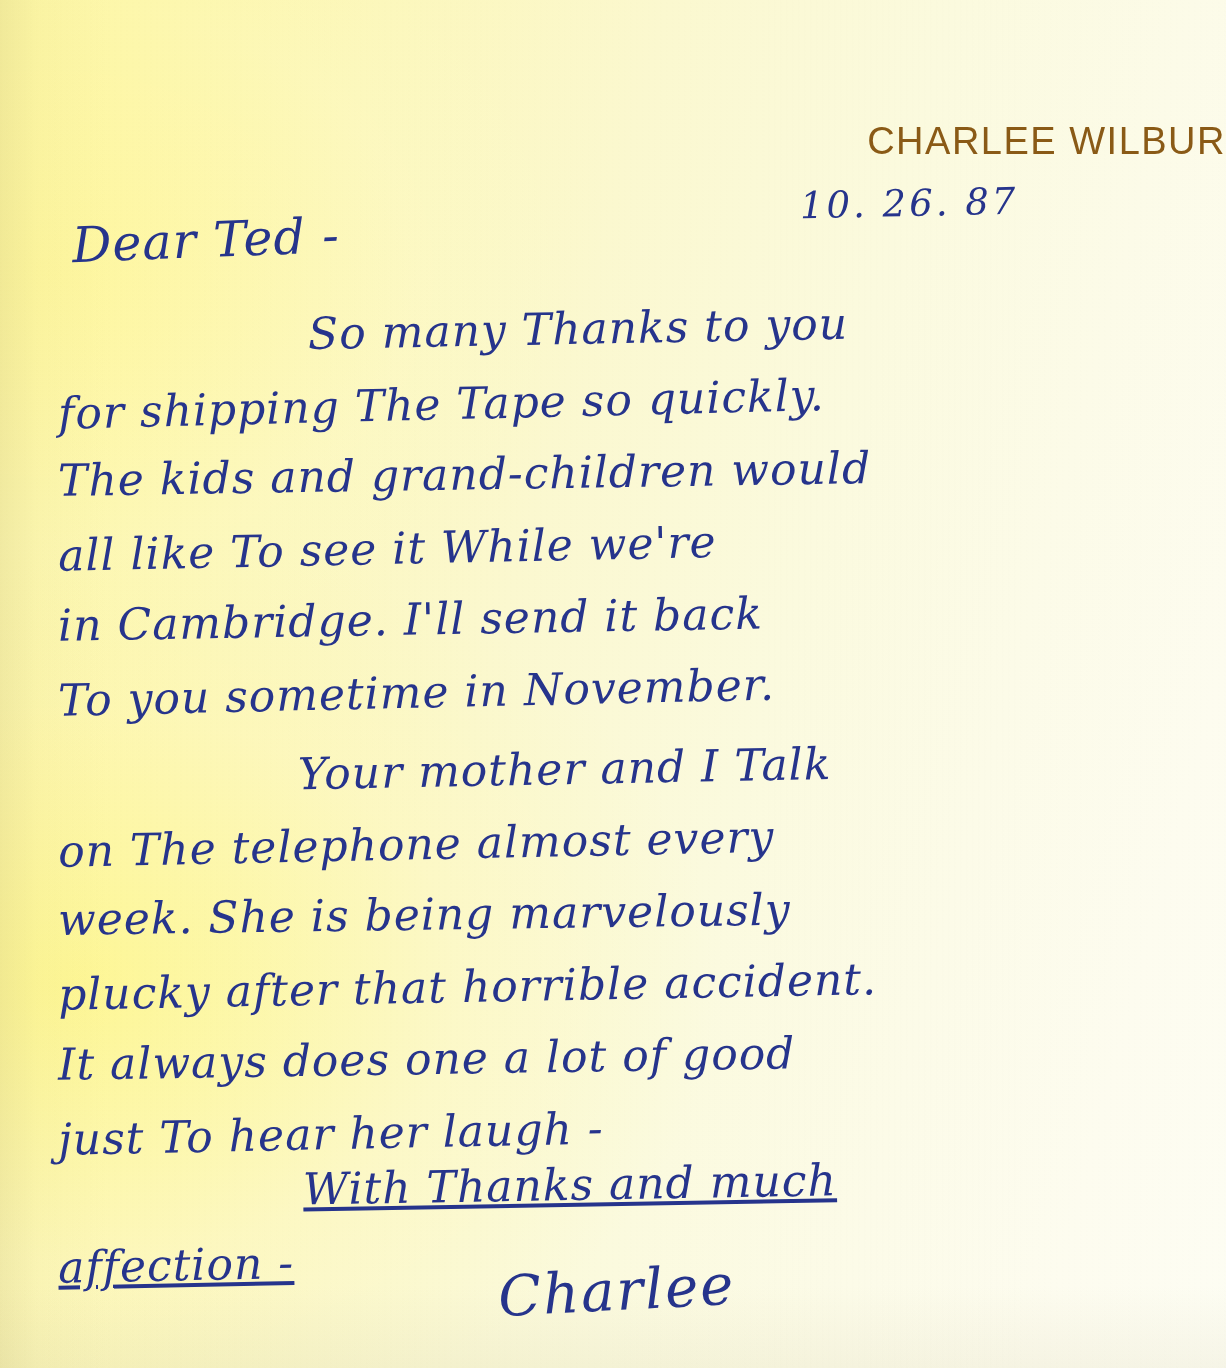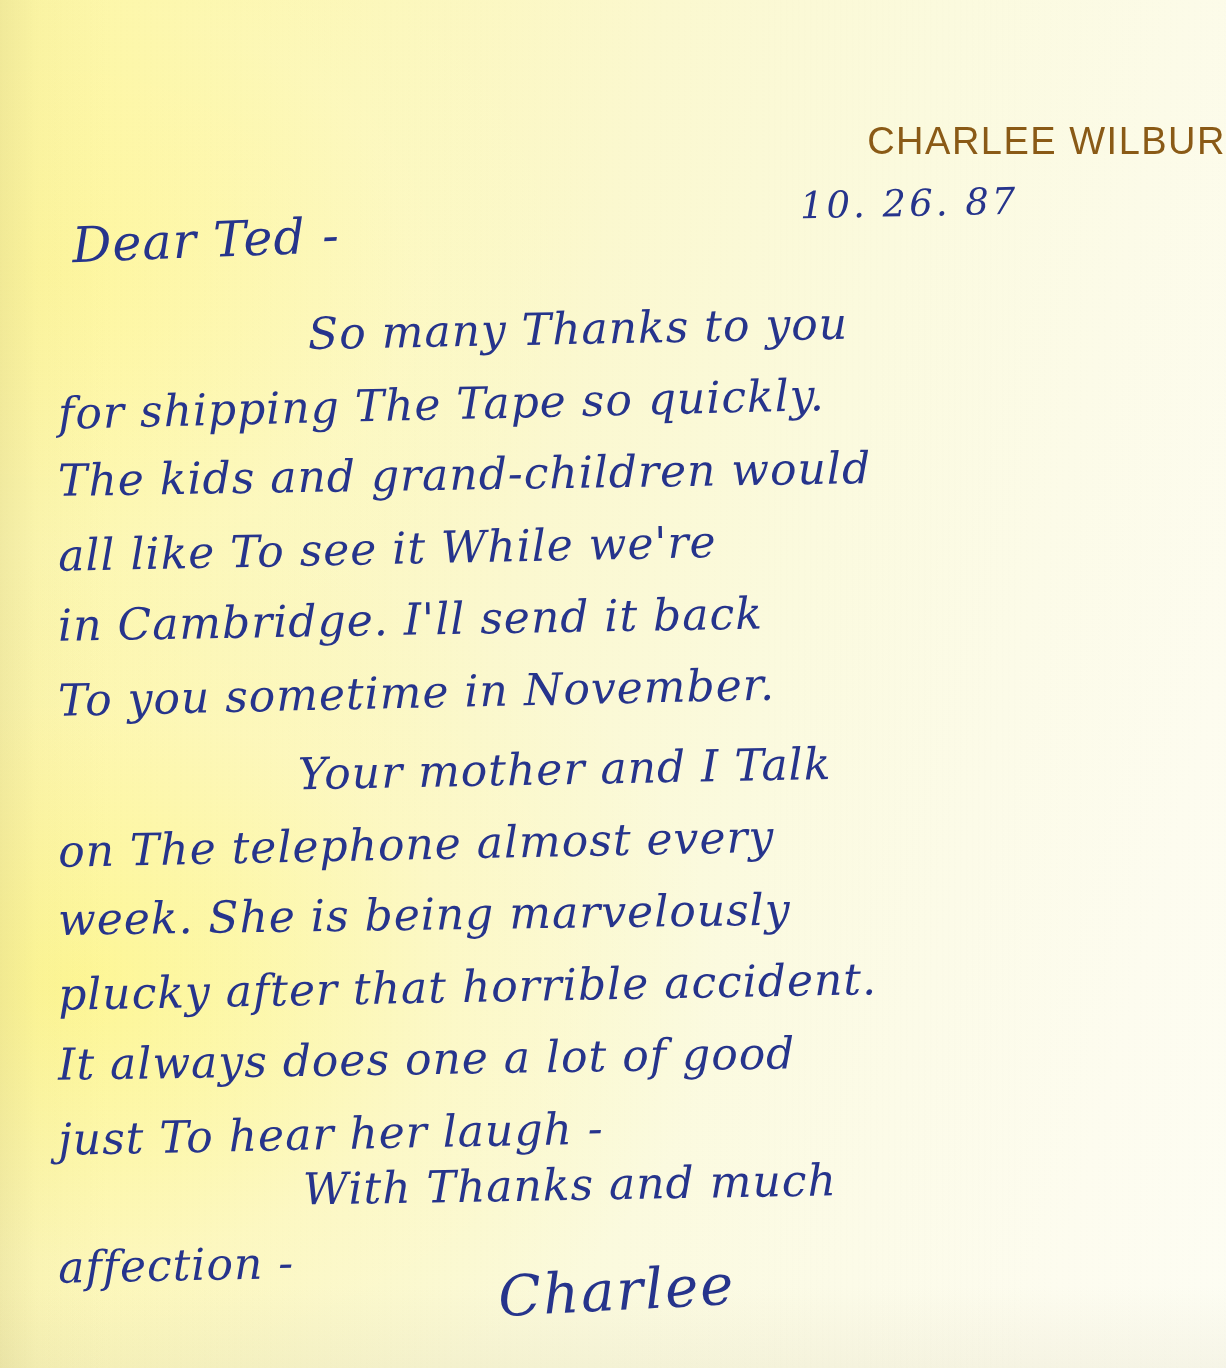--- a/index.html
+++ b/index.html
@@ -107,21 +107,21 @@
   .p1 .line:nth-child(6) { transform: rotate(-1.3deg); }
 
   .p2 { position: absolute; top: 732px; left: 58px; }
   .p2 .line:nth-child(1) { transform: rotate(-1.1deg); }
   .p2 .line:nth-child(2) { transform: rotate(-1.2deg); }
   .p2 .line:nth-child(3) { transform: rotate(-0.8deg); }
   .p2 .line:nth-child(4) { transform: rotate(-1.1deg); }
   .p2 .line:nth-child(5) { transform: rotate(-0.9deg); }
   .p2 .line:nth-child(6) { transform: rotate(-1.2deg); }
 
-  .p3 { position: absolute; top: 1148px; left: 58px; }
+  .p3 { position: absolute; top: 1148px; left: 58px; text-decoration: underline; }
   .p3 .line:nth-child(1) { transform: rotate(-1.0deg); }
   .p3 .line:nth-child(2) { transform: rotate(-1.2deg); }
 
   .signature {
     position: absolute;
     top: 1258px;
     left: 498px;
     font-size: 56px;
     letter-spacing: 2px;
     transform: rotate(-3deg);

